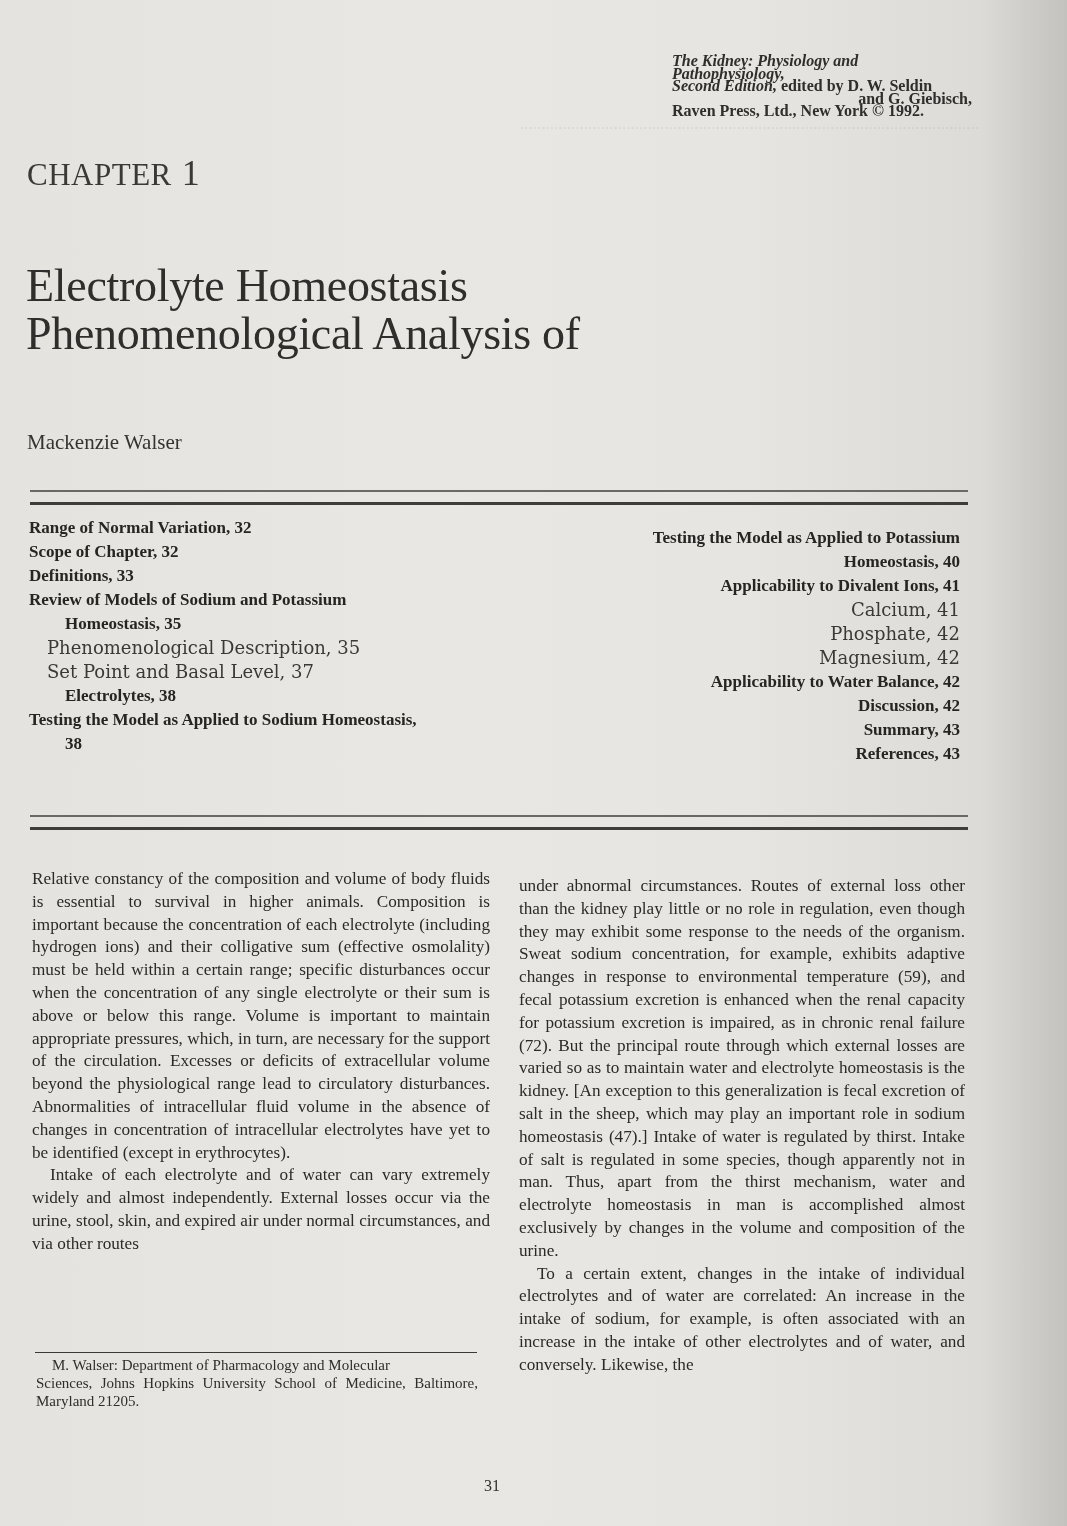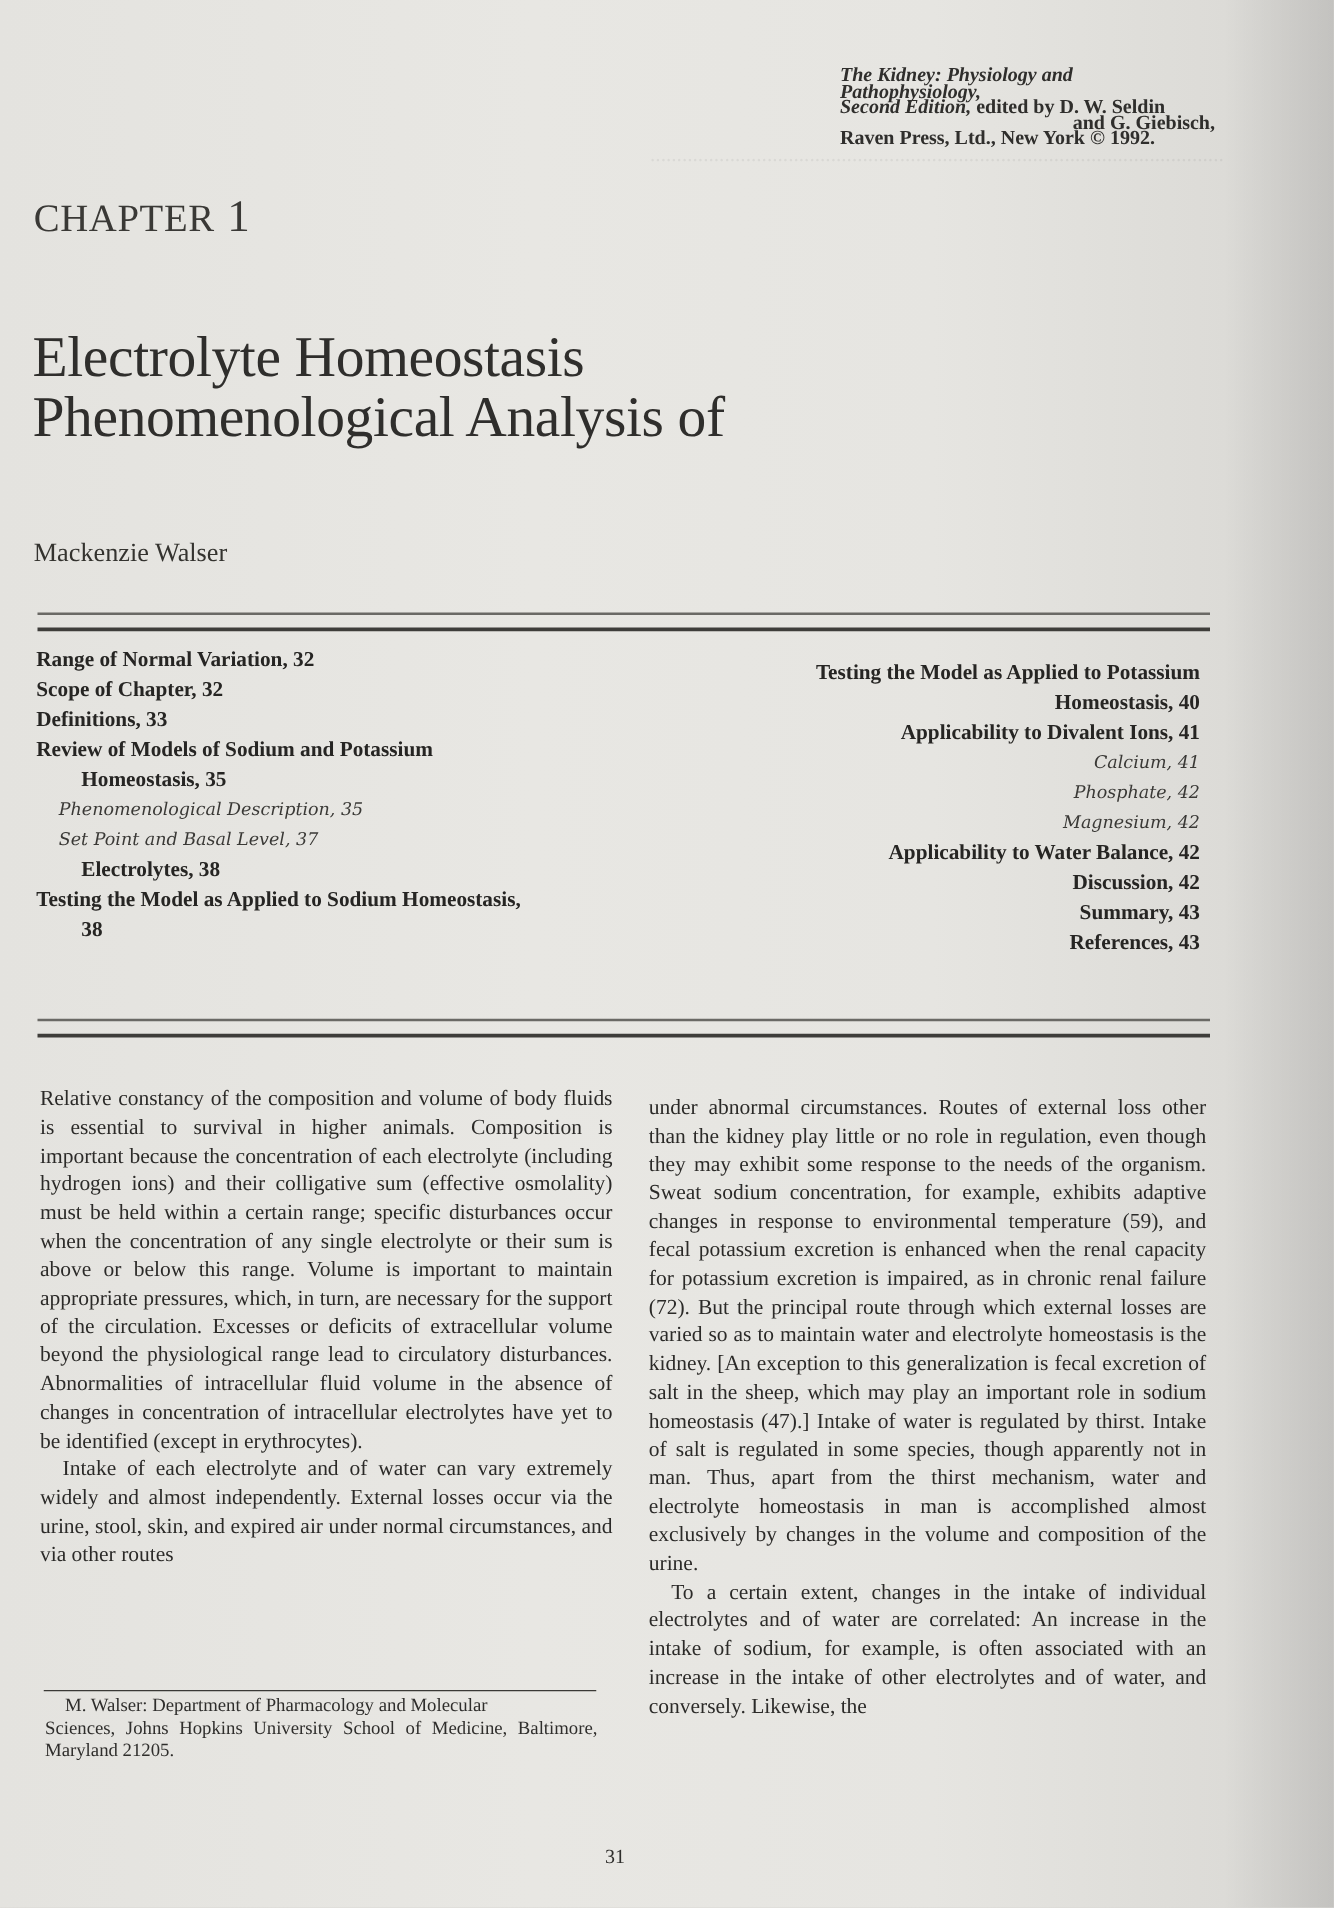--- a/index.html
+++ b/index.html
@@ -37,21 +37,21 @@
       position: absolute; left: 27px; top: 430px;
       font-size: 21px; color: #34332f;
     }
     .rule {
       position: absolute; left: 30px; width: 938px; height: 10px;
       border-top: 2px solid #6a6965; border-bottom: 3px solid #3e3d3a;
     }
     .toc-col { position: absolute; font-size: 17px; line-height: 24px; }
     .toc-item { display: block; }
     .toc-main { font-weight: bold; color: #262523; }
-    .toc-sub { padding-left: 18px; font-weight: normal; color: #3a3936; font-family: "DejaVu Serif", serif; font-size: 14px; font-style: italic; }
+    .toc-sub { padding-left: 18px; font-weight: normal; color: #3a3936; font-family: "DejaVu Serif", serif; font-size: 18px; }
     .toc-cont { display: block; padding-left: 36px; }
     .col {
       position: absolute; width: 458px;
       font-size: 17.2px; line-height: 22.8px; text-align: justify; color: #2b2a28;
     }
     .col p { margin: 0; }
     .col p.indent { text-indent: 18px; }
     .footnote-rule {
       position: absolute; left: 35px; top: 1352px; width: 442px; height: 0;
       border-top: 1.5px solid #3a3936;

